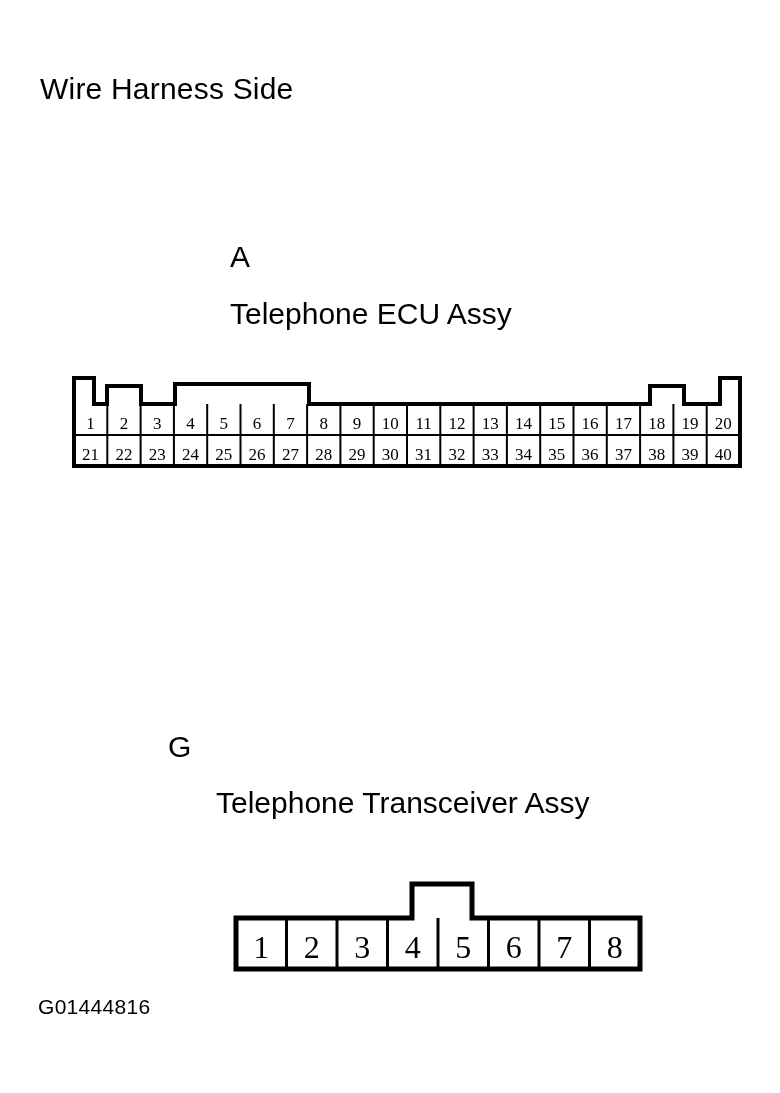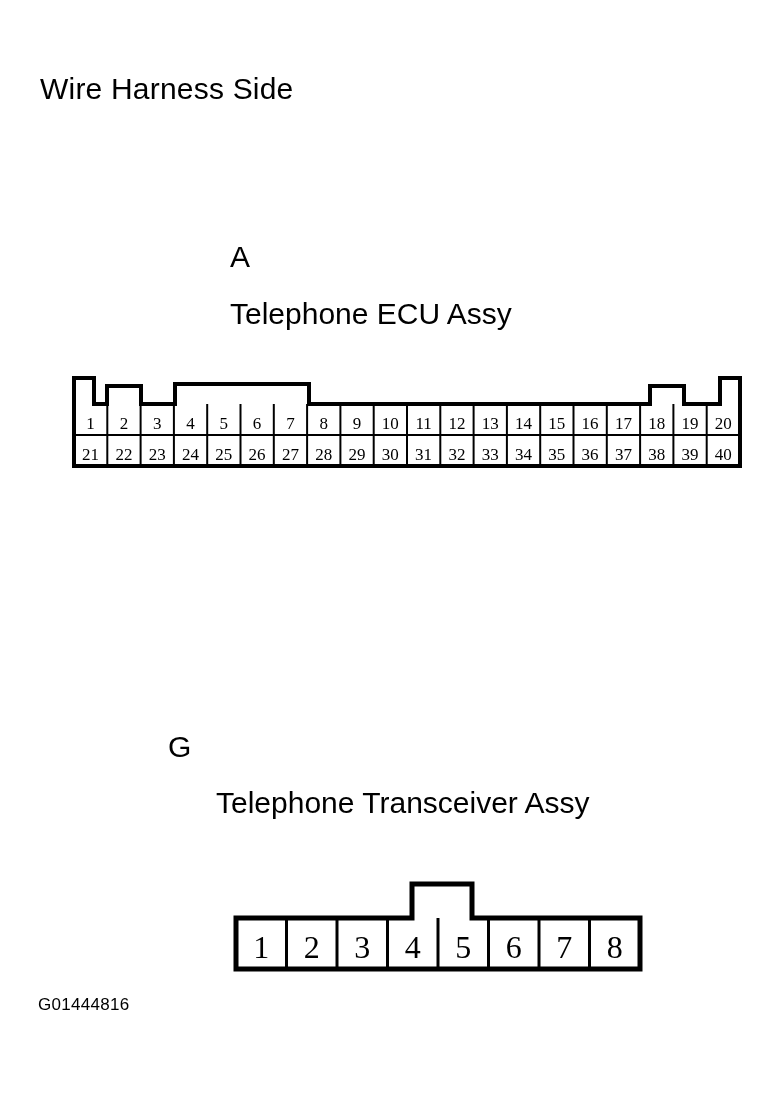--- a/index.html
+++ b/index.html
@@ -73,21 +73,21 @@
     font-size: 32px;
     text-anchor: middle;
     fill: #000000;
   }
 
   
   .figure-id {
     position: absolute;
     left: 38px;
     top: 995px;
-    font-size: 17px;
+    font-size: 21px;
     letter-spacing: 0.3px;
     white-space: nowrap;
   }
 </style>
 </head>
 <body>
 
 <div class="page-title">Wire Harness Side</div>
 
 <div class="conn-code" style="left:230px; top:240px;">A</div>

